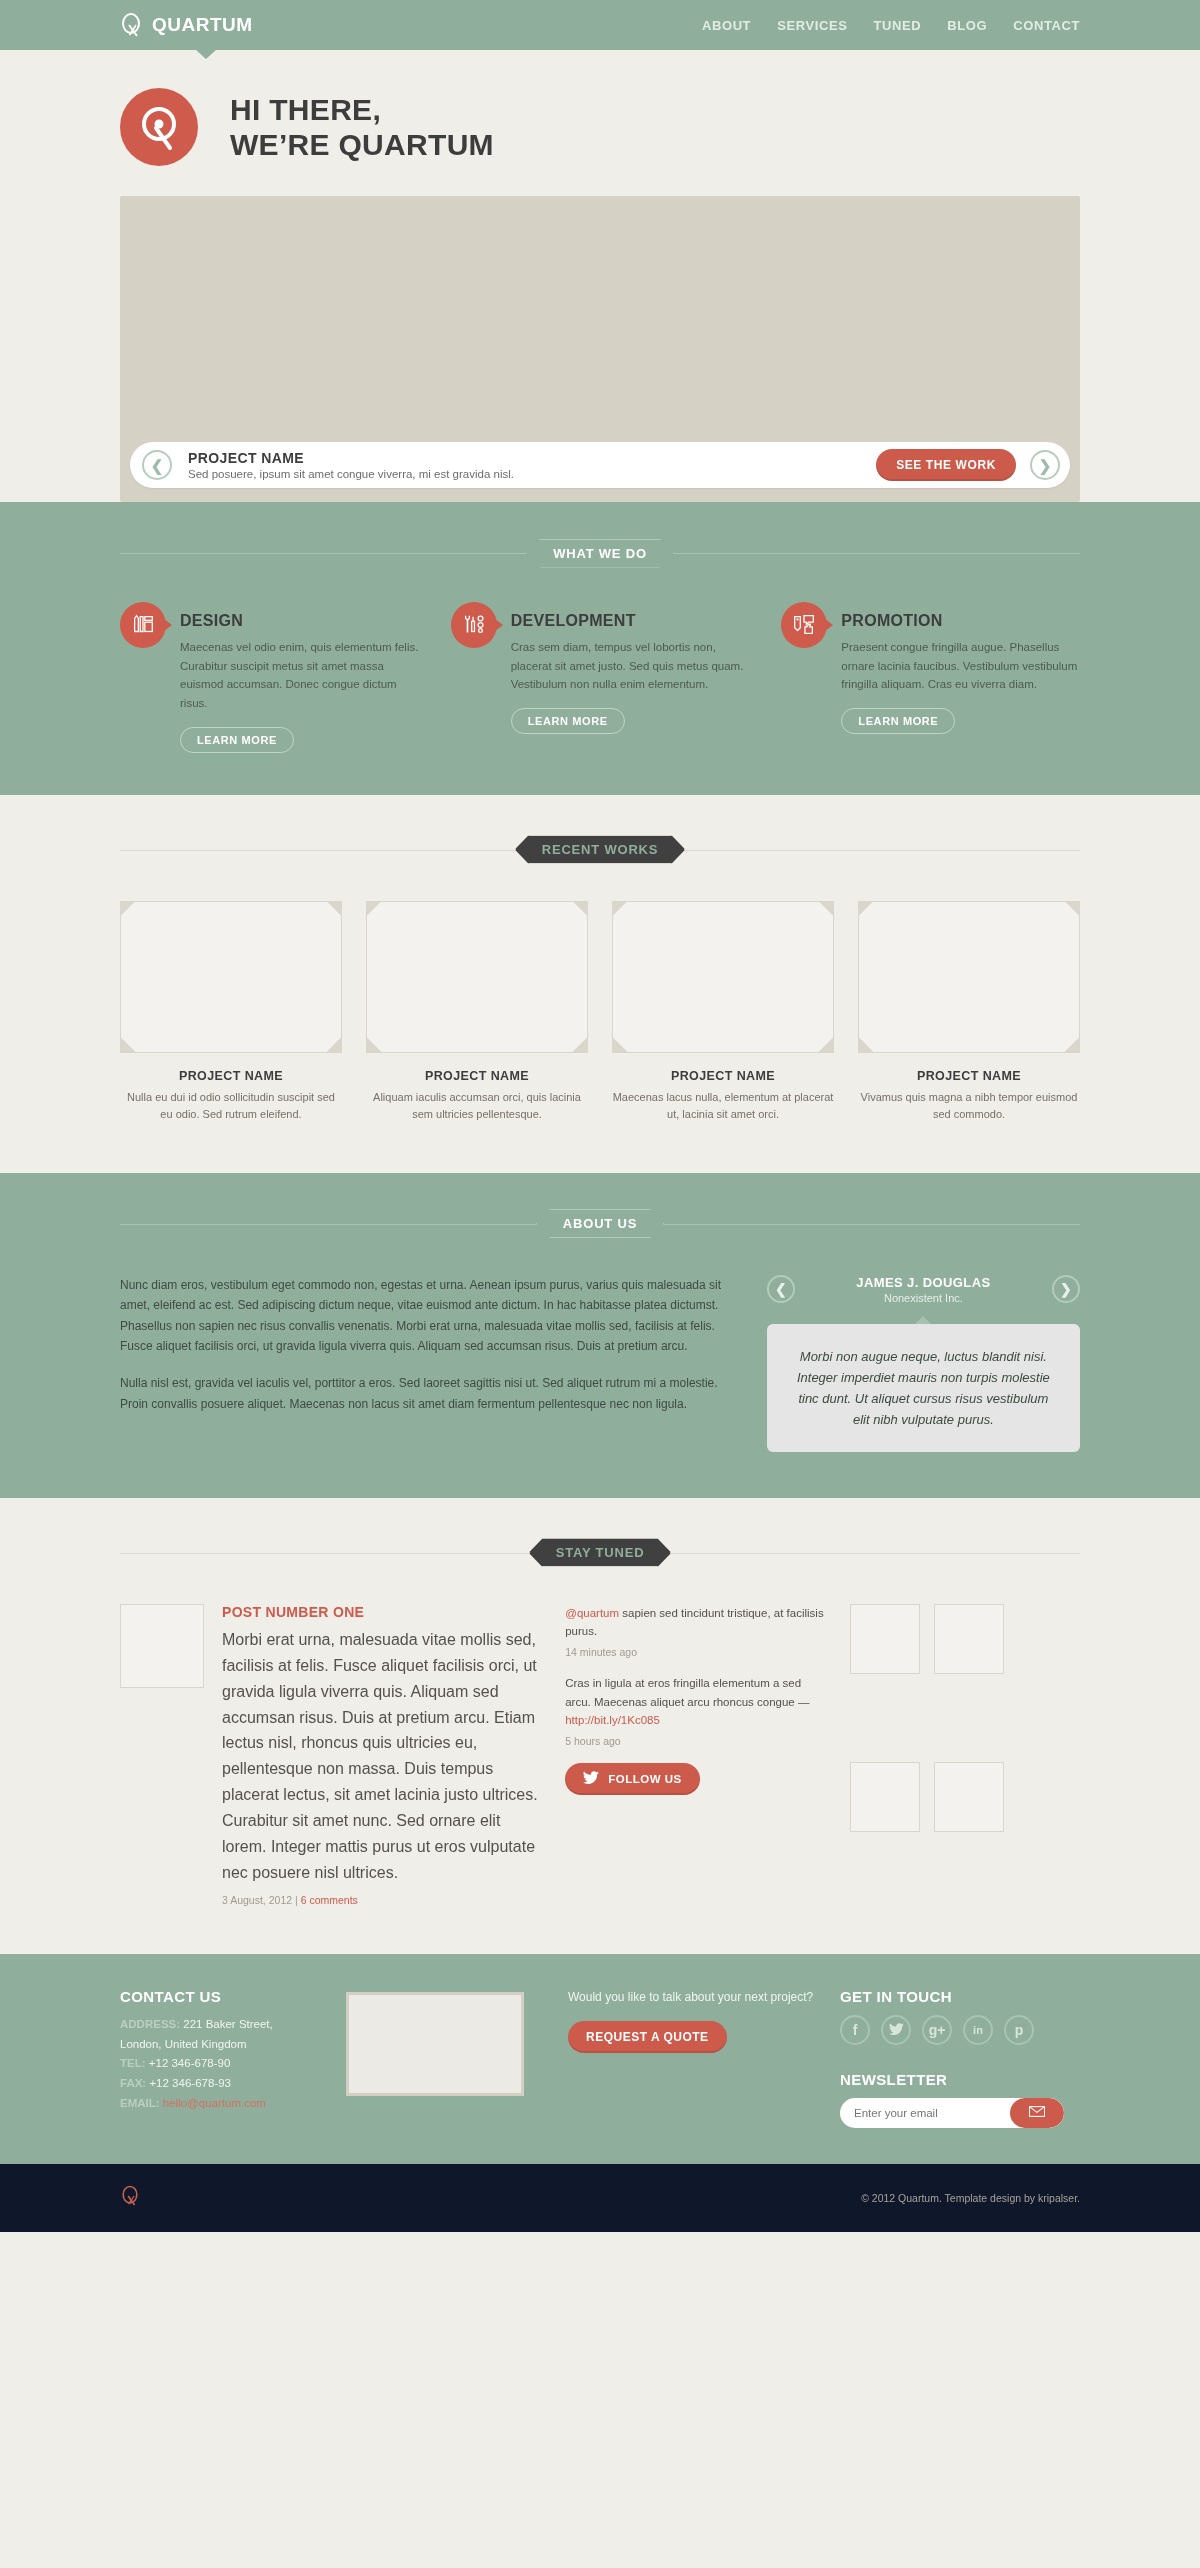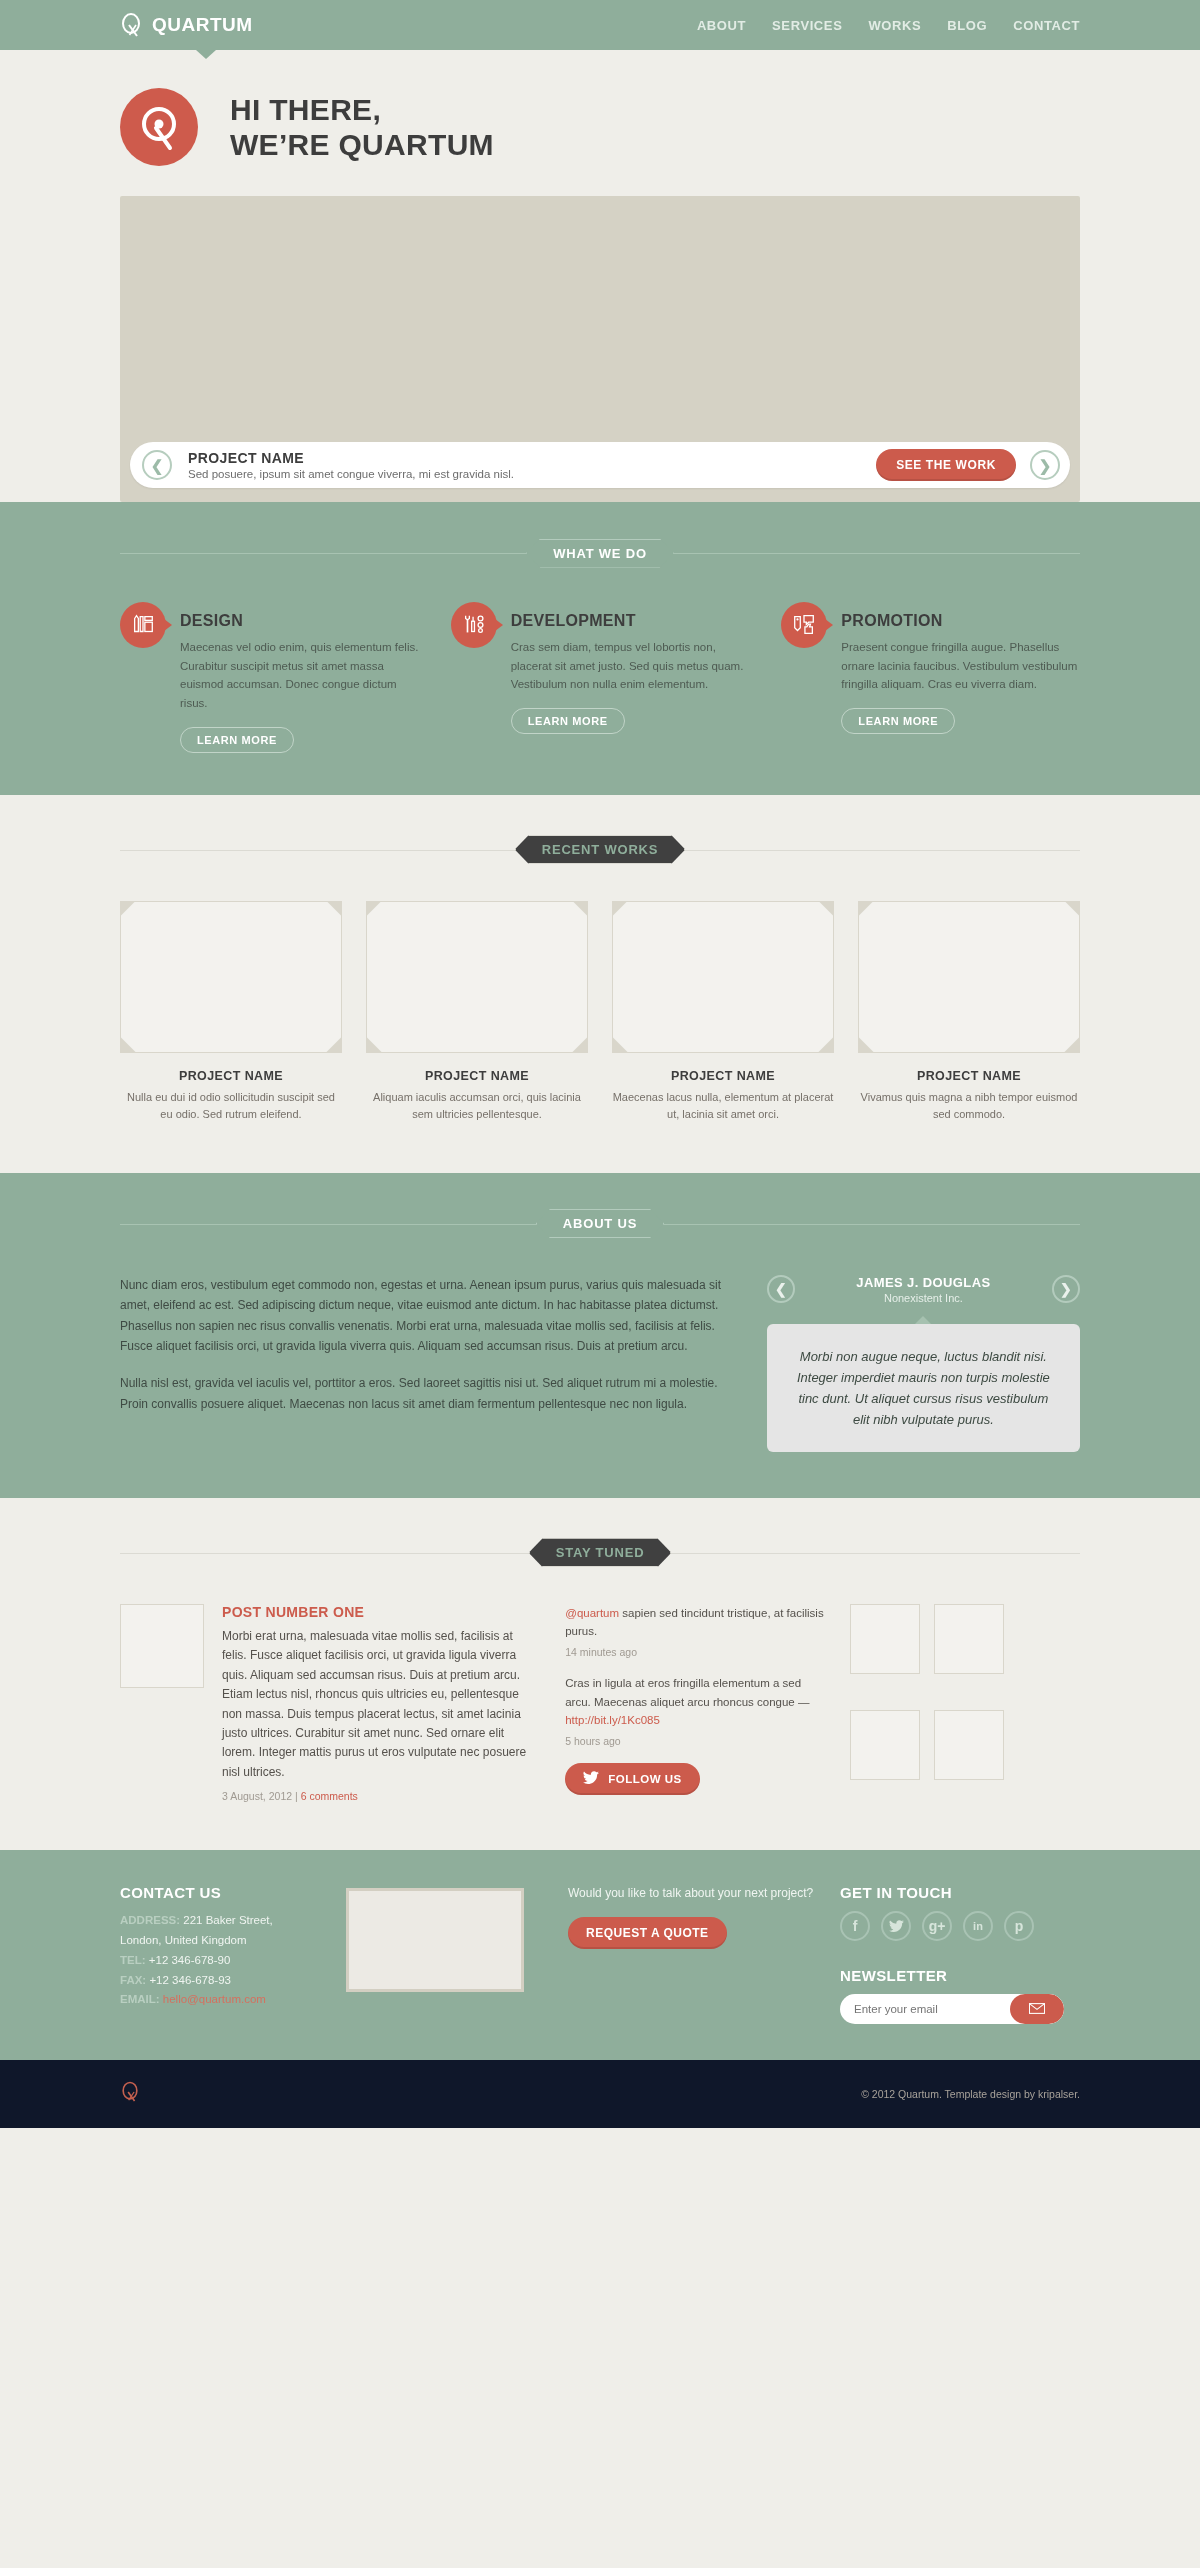--- a/index.html
+++ b/index.html
@@ -217,21 +217,21 @@
   .tuned-grid { display: flex; gap: 26px; margin-top: 36px; }
   .post { flex: 1.62; display: flex; gap: 18px; }
   .post-thumb {
     width: 84px; height: 84px; flex: 0 0 84px;
     background: #f3f2ee; border: 1px solid #d9d6cb; position: relative;
   }
   .post h4 {
     font-size: 14px; font-weight: bold; color: #cc5b4c;
     letter-spacing: .3px; margin-bottom: 7px;
   }
-  .post p { font-size: 12px; line-height: 1.62; color: #55514c; }
+  .post p { font-size: 16px; line-height: 1.62; color: #55514c; }
   .post-meta { margin-top: 8px; font-size: 10.5px; color: #a09a92; }
   .post-meta .cm { color: #cc5b4c; }
   .tweets { flex: 1; }
   .tweet { margin-bottom: 16px; }
   .tweet p { font-size: 11.5px; line-height: 1.62; color: #55514c; }
   .tweet .handle { color: #cc5b4c; }
   .tweet .lnk { color: #cc5b4c; }
   .tweet .time { display: block; margin-top: 5px; font-size: 10.5px; color: #a09a92; }
   .btn-follow {
     display: inline-flex; align-items: center; gap: 9px;
@@ -316,21 +316,21 @@
             <ellipse cx="11" cy="10.5" rx="8" ry="9.5" fill="none" stroke="#ffffff" stroke-width="2"></ellipse>
             <path d="M9 12 L17 23" stroke="#ffffff" stroke-width="2" fill="none"></path>
             <path d="M16 12 L9.5 22" stroke="#ffffff" stroke-width="1.6" fill="none"></path>
           </svg>
         </span>
         <span class="logo-text">QUARTUM</span>
       </div>
       <div class="nav">
         <a href="#">ABOUT</a>
         <a href="#">SERVICES</a>
-        <a href="#">WORKS</a>
+        <a href="#">TUNED</a>
         <a href="#">BLOG</a>
         <a href="#">CONTACT</a>
       </div>
     </div>
     <div class="nav-notch"></div>
   </div>
 
   <div class="hero">
     <div class="container">
       <div class="hero-head">

